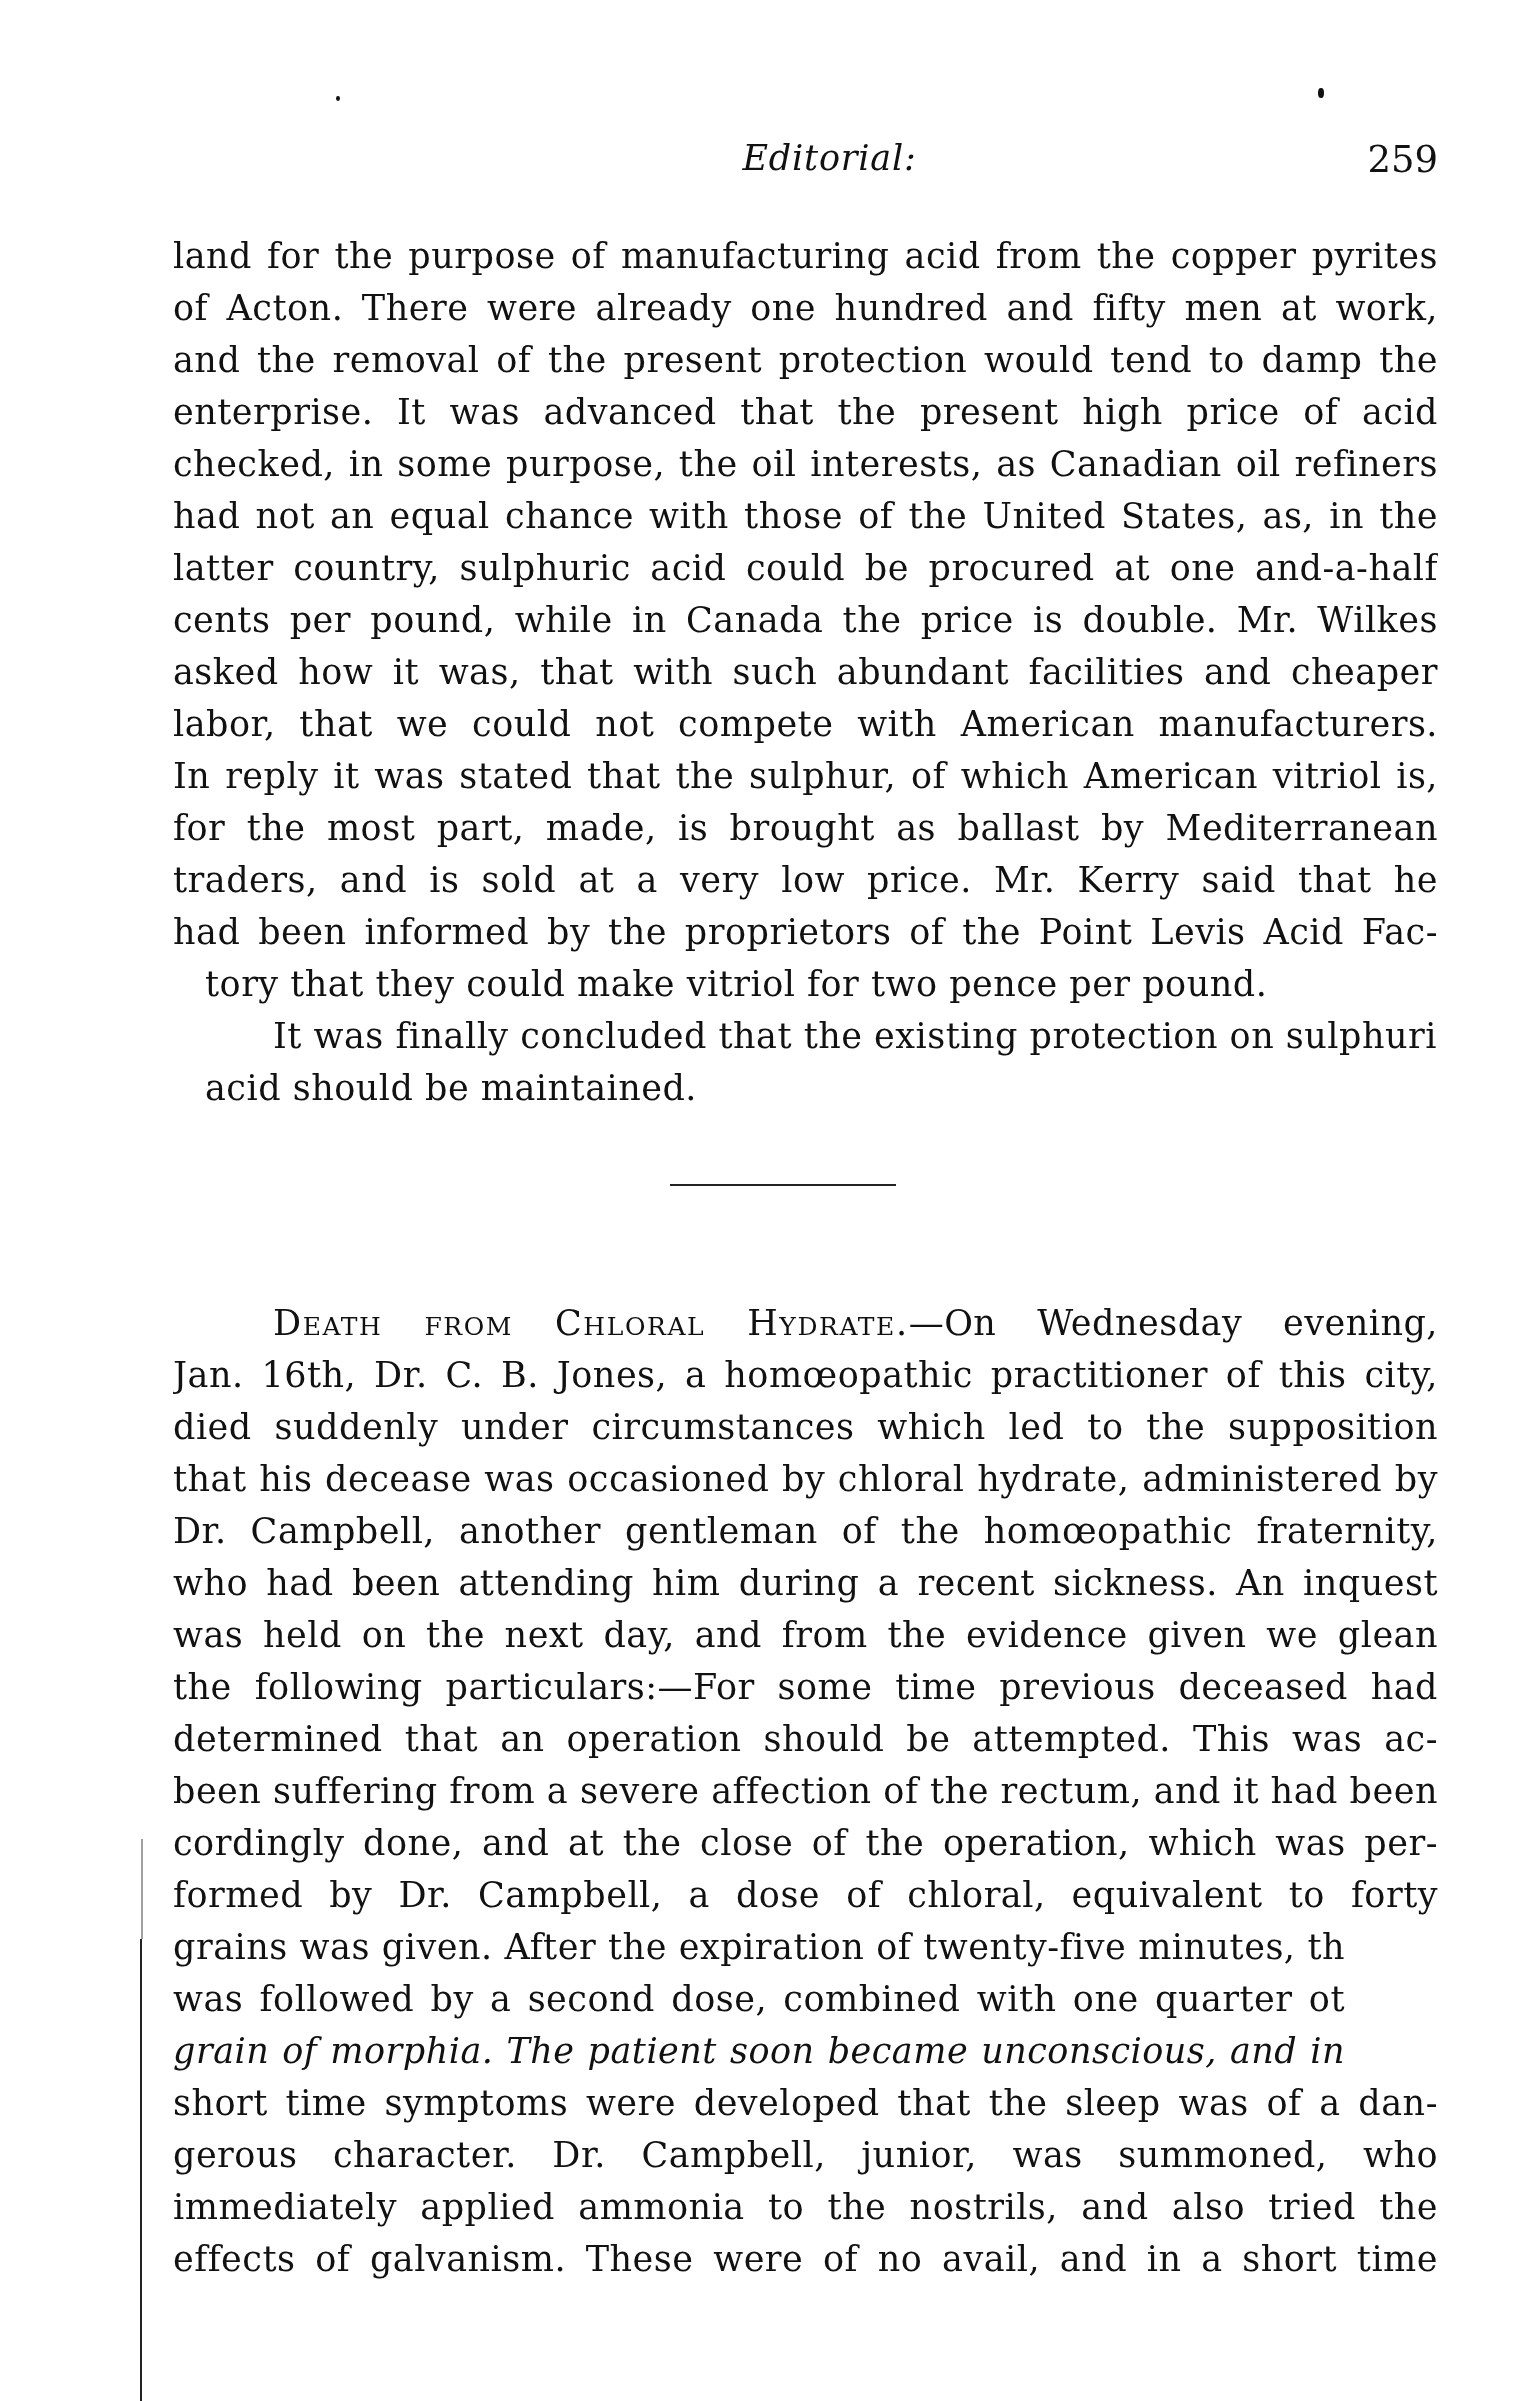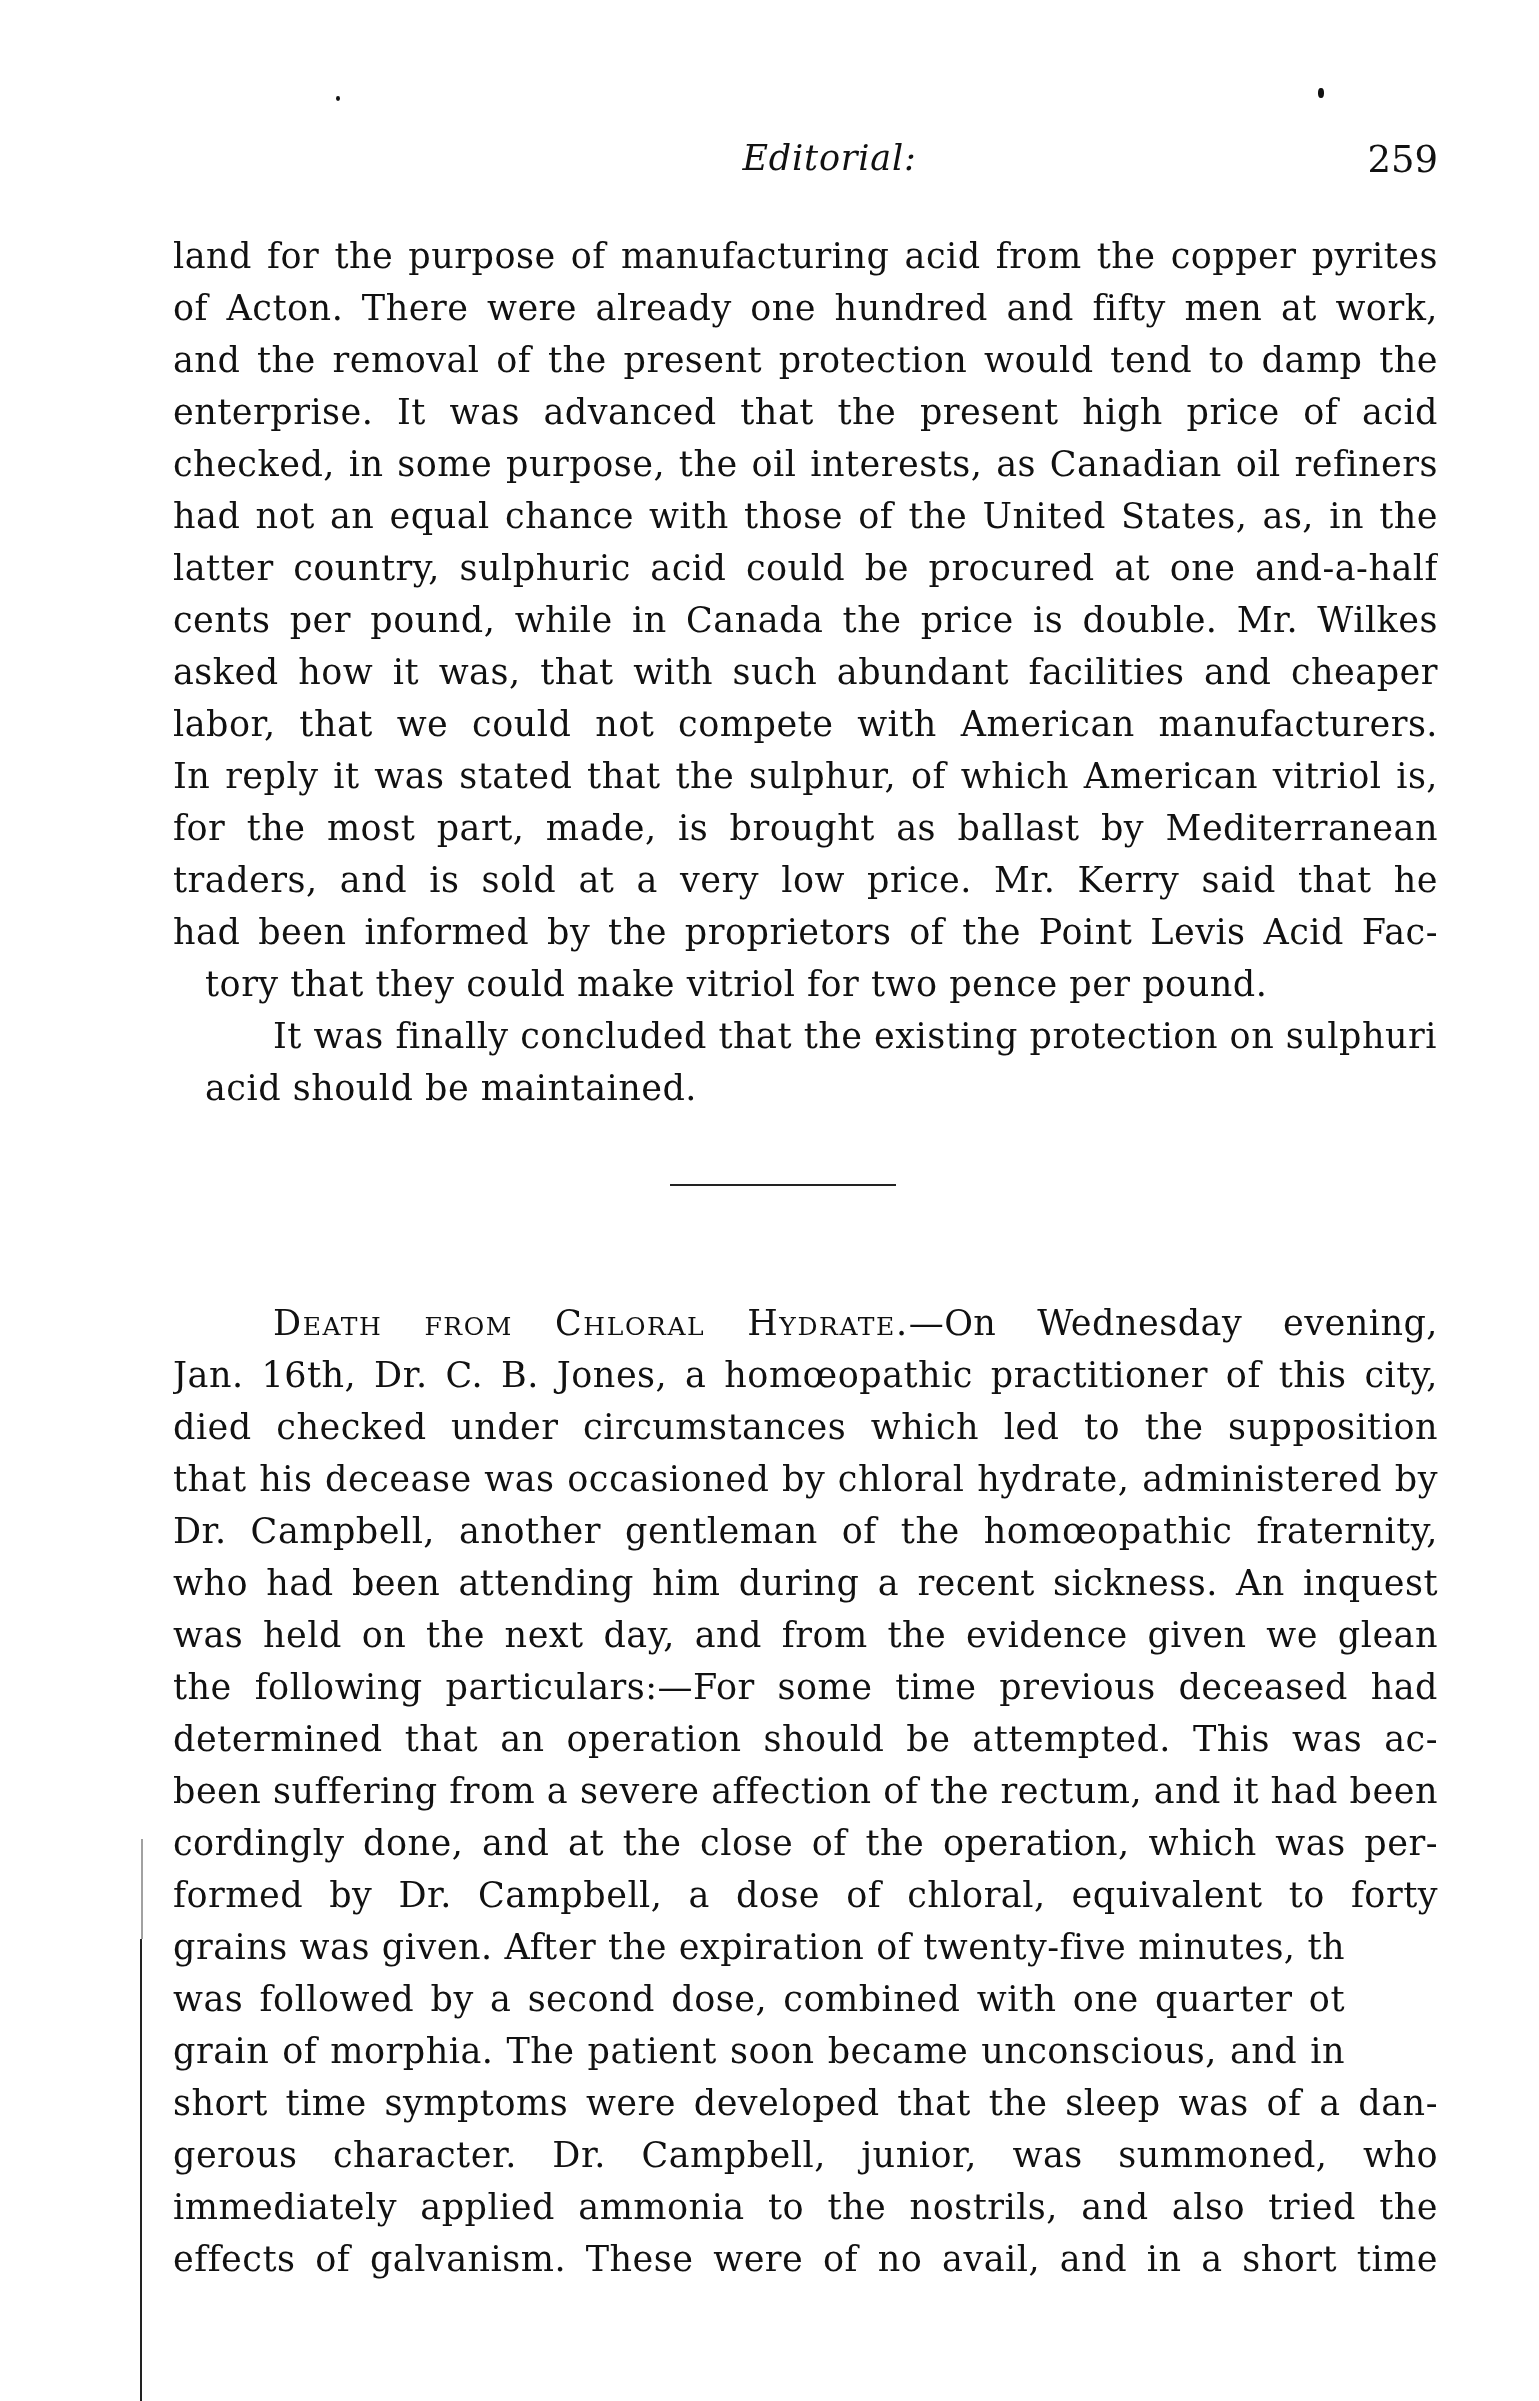--- a/index.html
+++ b/index.html
@@ -52,33 +52,33 @@
     <div class="line last">tory that they could make vitriol for two pence per pound.</div>
     <div class="line indent">It was finally concluded that the existing protection on sulphuric</div>
     <div class="line last">acid should be maintained.</div>
   </div>
 
   <div class="rule"></div>
 
   <div class="body-block" style="top:1297px;">
     <div class="line indent"><span class="smallcaps">Death from Chloral Hydrate.</span><span>—On Wednesday evening,</span></div>
     <div class="line">Jan. 16th, Dr. C. B. Jones, a homœopathic practitioner of this city,</div>
-    <div class="line">died checked under circumstances which led to the supposition</div>
+    <div class="line">died suddenly under circumstances which led to the supposition</div>
     <div class="line">that his decease was occasioned by chloral hydrate, administered by</div>
     <div class="line">Dr. Campbell, another gentleman of the homœopathic fraternity,</div>
     <div class="line">who had been attending him during a recent sickness. An inquest</div>
     <div class="line">was held on the next day, and from the evidence given we glean</div>
     <div class="line">the following particulars:—For some time previous deceased had</div>
     <div class="line">determined that an operation should be attempted. This was ac-</div>
     <div class="line">been suffering from a severe affection of the rectum, and it had been</div>
     <div class="line">cordingly done, and at the close of the operation, which was per-</div>
     <div class="line">formed by Dr. Campbell, a dose of chloral, equivalent to forty</div>
     <div class="line" style="width:1172px;">grains was given. After the expiration of twenty-five minutes, th</div>
     <div class="line" style="width:1172px;">was followed by a second dose, combined with one quarter ot</div>
-    <div class="line" style="width:1172px;">grain of morphia. The patient soon became unconscious, and in</div>
+    <div class="line" style="width:1172px;font-style:italic;">grain of morphia. The patient soon became unconscious, and in</div>
     <div class="line">short time symptoms were developed that the sleep was of a dan-</div>
     <div class="line">gerous character. Dr. Campbell, junior, was summoned, who</div>
     <div class="line">immediately applied ammonia to the nostrils, and also tried the</div>
     <div class="line">effects of galvanism. These were of no avail, and in a short time</div>
   </div>
 
   <div class="margin-dash" style="top:1839px;height:100px;opacity:0.5;"></div>
   <div class="margin-rule"></div>
 </div>
 

